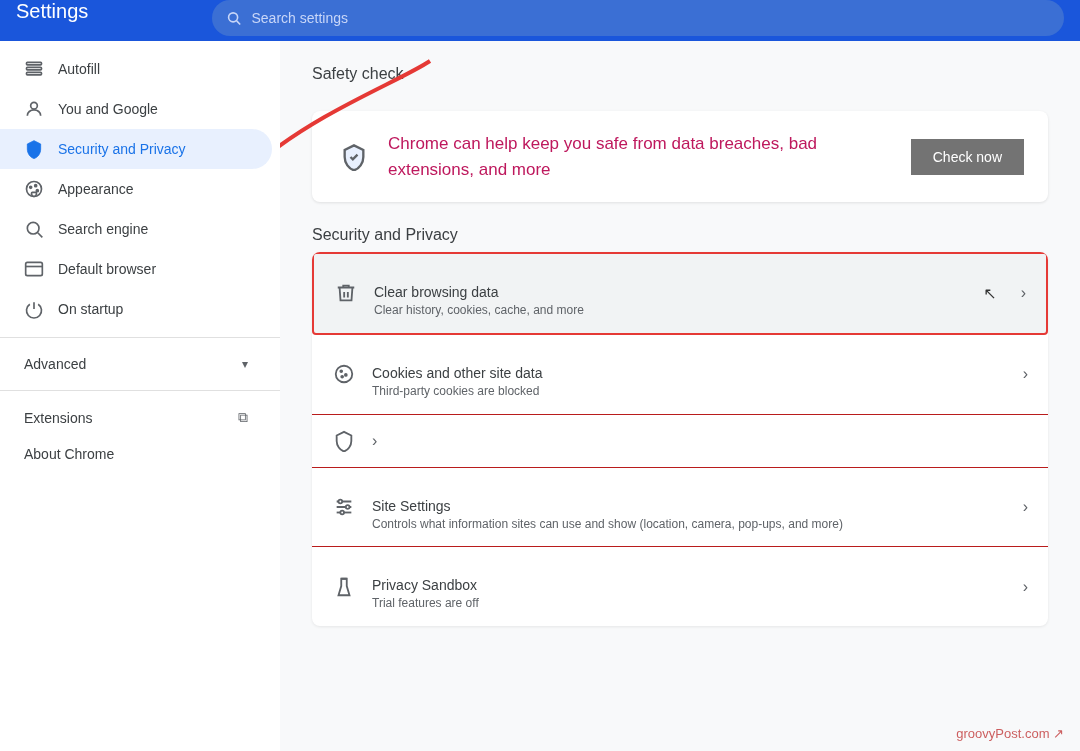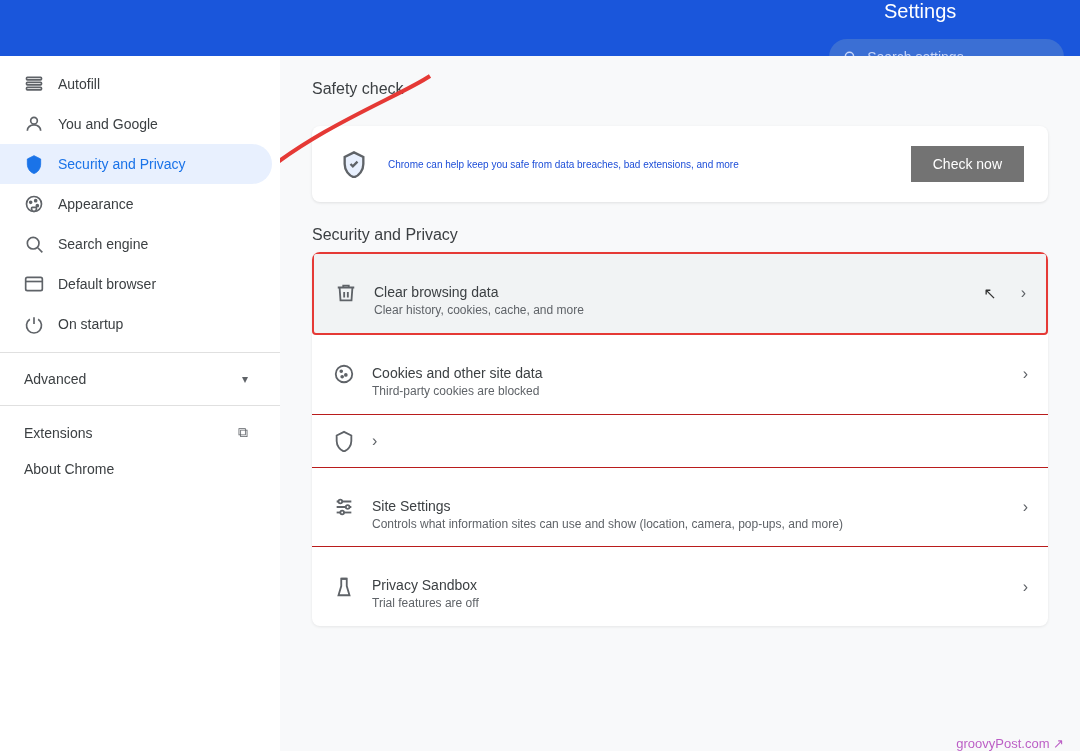--- a/index.html
+++ b/index.html
@@ -1,27 +1,26 @@
 <!DOCTYPE html>
 <html><head>
   <meta charset="utf-8">
   <style>
     * { box-sizing: border-box; margin: 0; padding: 0; }
     body { font-family: 'Segoe UI', Arial, sans-serif; background: #f1f3f4; display: flex; flex-direction: column; height: 751px; width: 1080px; overflow: hidden; }
 
     
     .topbar {
       background: #1a56db;
-      height: 56px;
-      display: flex;
-      align-items: flex-end;
+      height: 41px;
+      display: flex;
+      align-items: flex-start;
       padding: 0 16px;
       gap: 16px;
       flex-shrink: 0;
-      flex-direction: column;
     }
     .topbar-title {
       color: white;
       font-size: 20px;
       font-weight: 400;
       min-width: 180px;
     }
     .search-bar {
       flex: 1;
       background: #3b6fd4;
@@ -132,22 +131,22 @@
       height: 36px;
       display: flex;
       align-items: center;
       justify-content: center;
       font-size: 22px;
       color: #5f6368;
       flex-shrink: 0;
     }
     .safety-text {
       flex: 1;
-      font-size: 10px;
-      color: #1d4ed8;
+      font-size: 17px;
+      color: #be185d;
       line-height: 1.5;
     }
     .check-now-btn {
       background: #737373;
       color: white;
       border: none;
       border-radius: 0;
       padding: 10px 22px;
       font-size: 14px;
       font-weight: 500;
@@ -212,24 +211,24 @@
       line-height: 1.4;
     }
     .settings-item-arrow {
       font-size: 16px;
       color: #5f6368;
     }
 
     
     .watermark {
       position: fixed;
-      bottom: 0;
+      bottom: 10px;
       right: 16px;
       font-size: 13px;
-      color: #a21caf;
+      color: #b91c1c;
       opacity: 0.7;
     }
 
   </style>
 </head>
 <body>
 
 <div class="topbar">
   <div class="topbar-title">Settings</div>
   <div class="search-bar">

